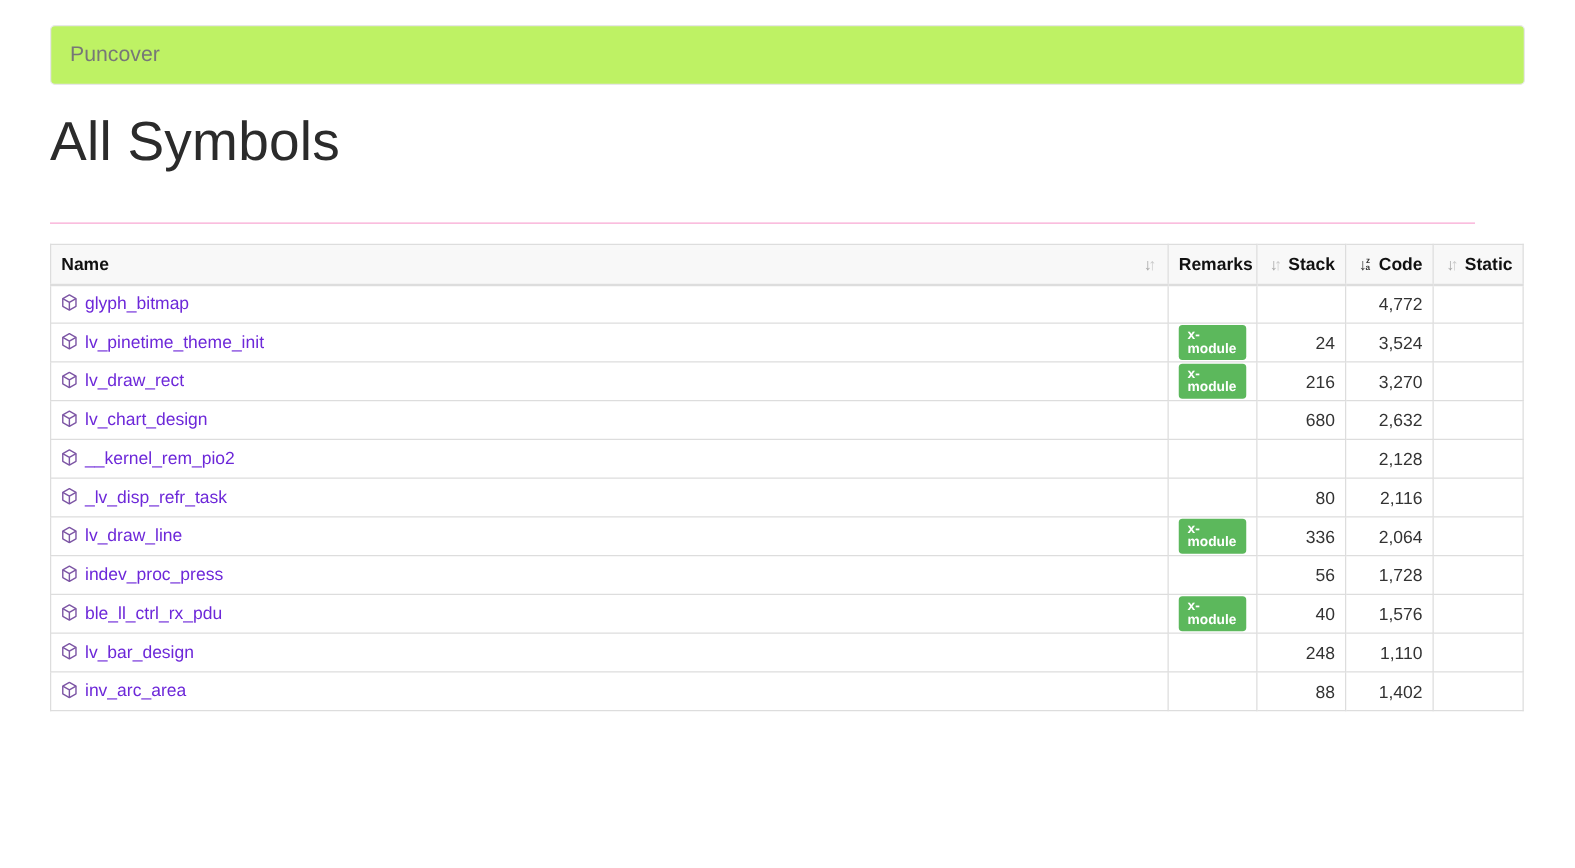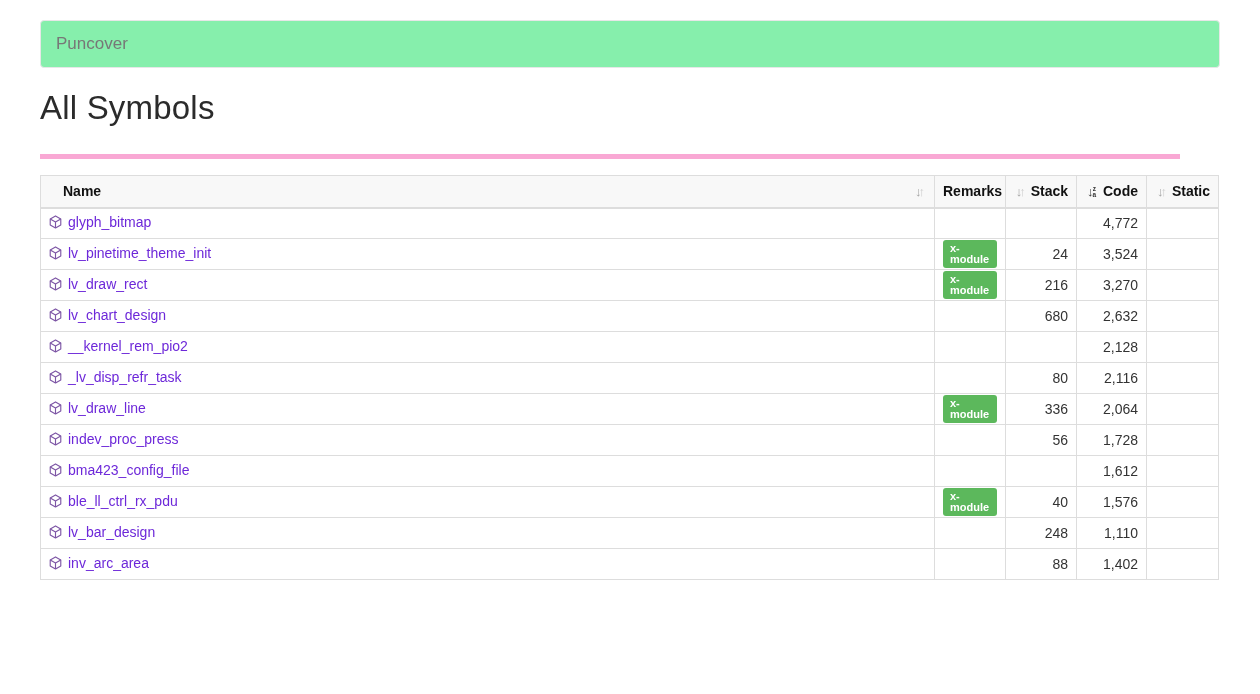--- a/index.html
+++ b/index.html
@@ -7,48 +7,48 @@
   body {
     width:1260px; height:694px; overflow:hidden;
     background:#fff; color:#333;
     font-family:"Liberation Sans", sans-serif; font-size:14px;
   }
   .container { margin:0 40px; }
 
   
   .navbar {
     margin-top:20px; height:48px;
-    background:#86efac; border:1px solid #e7e7e7; border-radius:4px;
+    background:#bef264; border:1px solid #e7e7e7; border-radius:4px;
     display:flex; align-items:center;
   }
   .navbar-brand { padding:0 15px; font-size:17px; color:#777; }
 
   
   .page-header {
-    margin:21px 0 0 0; padding-bottom:27px;
-    font-size:33px; font-weight:500; color:#2b2b2b;
-    border-bottom:5px solid #f9a8d4; width:1140px;
+    margin:21px 0 0 0; padding-bottom:39px;
+    font-size:44px; font-weight:500; color:#2b2b2b;
+    border-bottom:1px solid #f9a8d4; width:1140px;
     letter-spacing:0.2px;
   }
 
   
   table.symbols {
     margin-top:16px; width:1178px;
     border-collapse:collapse; table-layout:fixed;
     font-size:14px;
   }
   th, td { border:1px solid #ddd; vertical-align:middle; }
   thead th {
     border-bottom:2px solid #ddd; background:#f8f8f8;
     font-weight:bold; color:#111;
     height:32px; padding:0 8px; cursor:pointer;
   }
   tbody td { height:31px; padding:0 8px; }
 
-  .th-name-inner { display:flex; align-items:center; justify-content:space-between;margin-left:14px; }
+  .th-name-inner { display:flex; align-items:center; justify-content:space-between; }
   .th-right { text-align:right; white-space:nowrap; }
   .th-center { text-align:center; }
 
   
   .sorticon { display:inline-flex; align-items:center; margin-right:3px; white-space:nowrap; }
   .arrow { font-size:13px; line-height:13px; letter-spacing:-2px; }
   .arrow.down { color:#a4a4a4; }
   .arrow.up { color:#cccccc; margin-left:-1px; }
   .sorticon.active .arrow.down { color:#333; }
   .za {
@@ -261,36 +261,20 @@
     <td class="num cell-code">1,728</td>
     <td class="num cell-static"></td>
   </tr>
         <tr>
     <td class="name-cell">
       <span class="cube">
         <svg width="13" height="14" viewBox="0 0 16 17" fill="none" xmlns="http://www.w3.org/2000/svg">
           <path d="M8 1 L14.5 4.7 L14.5 12.2 L8 15.9 L1.5 12.2 L1.5 4.7 Z" stroke="#7d56a5" stroke-width="1.4" stroke-linejoin="round"></path>
           <path d="M1.5 4.7 L8 8.4 L14.5 4.7 M8 8.4 L8 15.9" stroke="#7d56a5" stroke-width="1.4" stroke-linejoin="round"></path>
         </svg>
-      </span><a class="sym-link">bma423_config_file</a>
-    </td>
-    <td class="remarks-cell">
-      
-    </td>
-    <td class="num cell-stack"></td>
-    <td class="num cell-code">1,612</td>
-    <td class="num cell-static"></td>
-  </tr>
-        <tr>
-    <td class="name-cell">
-      <span class="cube">
-        <svg width="13" height="14" viewBox="0 0 16 17" fill="none" xmlns="http://www.w3.org/2000/svg">
-          <path d="M8 1 L14.5 4.7 L14.5 12.2 L8 15.9 L1.5 12.2 L1.5 4.7 Z" stroke="#7d56a5" stroke-width="1.4" stroke-linejoin="round"></path>
-          <path d="M1.5 4.7 L8 8.4 L14.5 4.7 M8 8.4 L8 15.9" stroke="#7d56a5" stroke-width="1.4" stroke-linejoin="round"></path>
-        </svg>
       </span><a class="sym-link">ble_ll_ctrl_rx_pdu</a>
     </td>
     <td class="remarks-cell">
       <span class="badge">x-module</span>
     </td>
     <td class="num cell-stack">40</td>
     <td class="num cell-code">1,576</td>
     <td class="num cell-static"></td>
   </tr>
         <tr>

